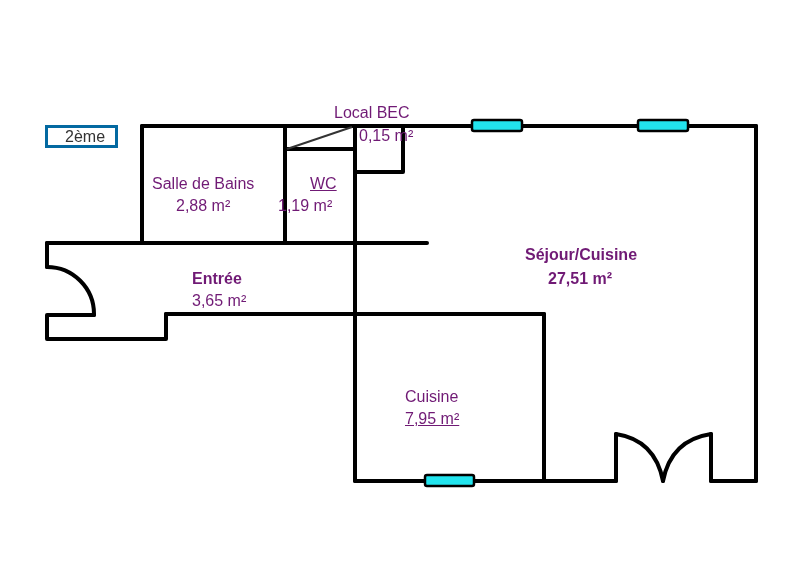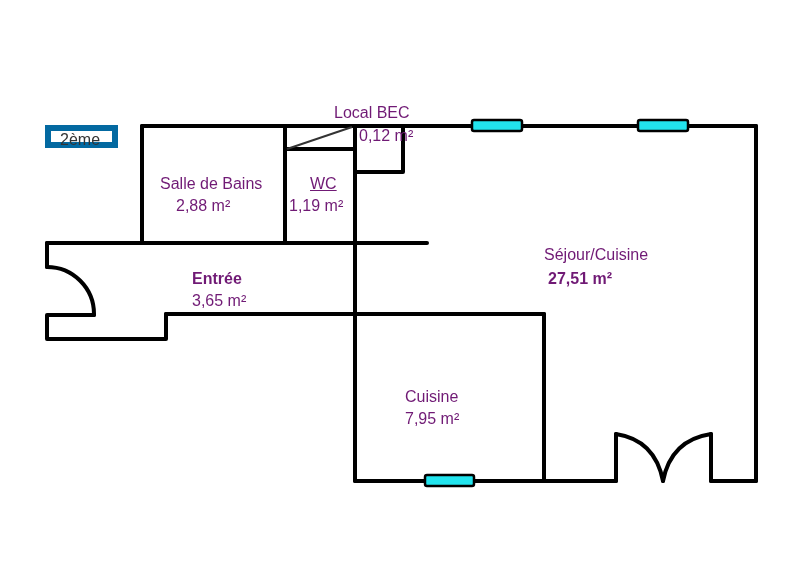--- a/index.html
+++ b/index.html
@@ -13,25 +13,25 @@
       position: absolute;
       font-family: "Liberation Sans", sans-serif;
       font-size: 16px;
       color: #701a75;
       line-height: 21px;
       white-space: nowrap;
     }
     .floor-tag {
       position: absolute;
       left: 45px; top: 125px; width: 73px; height: 23px;
-      border: 6px solid #0369a1;
+      border: 3px solid #0369a1;
       box-sizing: border-box;
       font-family: "Liberation Sans", sans-serif;
       font-size: 16px; color: #333;
-      line-height: 17px; padding-left: 9px;
+      line-height: 17px; padding-left: 17px;
     }
   </style>
 </head>
 <body>
 
 <svg id="plan" viewBox="0 0 800 577" xmlns="http://www.w3.org/2000/svg">
 
   <g>
     <line class="wall" x1="142" y1="126" x2="756" y2="126"></line>
 
@@ -74,29 +74,29 @@
 
   <g>
     <rect class="window" x="472" y="120" width="50" height="11" rx="2" fill="#22e4ee"></rect>
     <rect class="window" x="638" y="120" width="50" height="11" rx="2" fill="#22e4ee"></rect>
     <rect class="window" x="425" y="475" width="49" height="11" rx="2" fill="#22e4ee"></rect>
   </g>
 </svg>
 
 <div class="floor-tag">2ème</div>
 
-<div class="label" style="left:160px; top:173px;">Salle de Bains</div>
+<div class="label" style="left:152px; top:173px;">Salle de Bains</div>
 <div class="label" style="left:176px; top:195px;">2,88  m²</div>
 
 <div class="label" style="left:310px; top:173px;text-decoration:underline;">WC</div>
-<div class="label" style="left:289px; top:195px;">1,19  m²</div>
+<div class="label" style="left:278px; top:195px;">1,19  m²</div>
 
 <div class="label" style="left:334px; top:102px;">Local BEC</div>
-<div class="label" style="left:359px; top:125px;">0,12  m²</div>
+<div class="label" style="left:359px; top:125px;">0,15  m²</div>
 
 <div class="label" style="left:192px; top:268px;font-weight:bold;">Entrée</div>
 <div class="label" style="left:192px; top:290px;">3,65  m²</div>
 
-<div class="label" style="left:544px; top:244px;">Séjour/Cuisine</div>
+<div class="label" style="left:525px; top:244px;font-weight:bold;">Séjour/Cuisine</div>
 <div class="label" style="left:548px; top:268px;font-weight:bold;">27,51  m²</div>
 
 <div class="label" style="left:405px; top:386px;">Cuisine</div>
-<div class="label" style="left:405px; top:408px;">7,95  m²</div>
+<div class="label" style="left:405px; top:408px;text-decoration:underline;">7,95  m²</div>
 
 </body></html>

